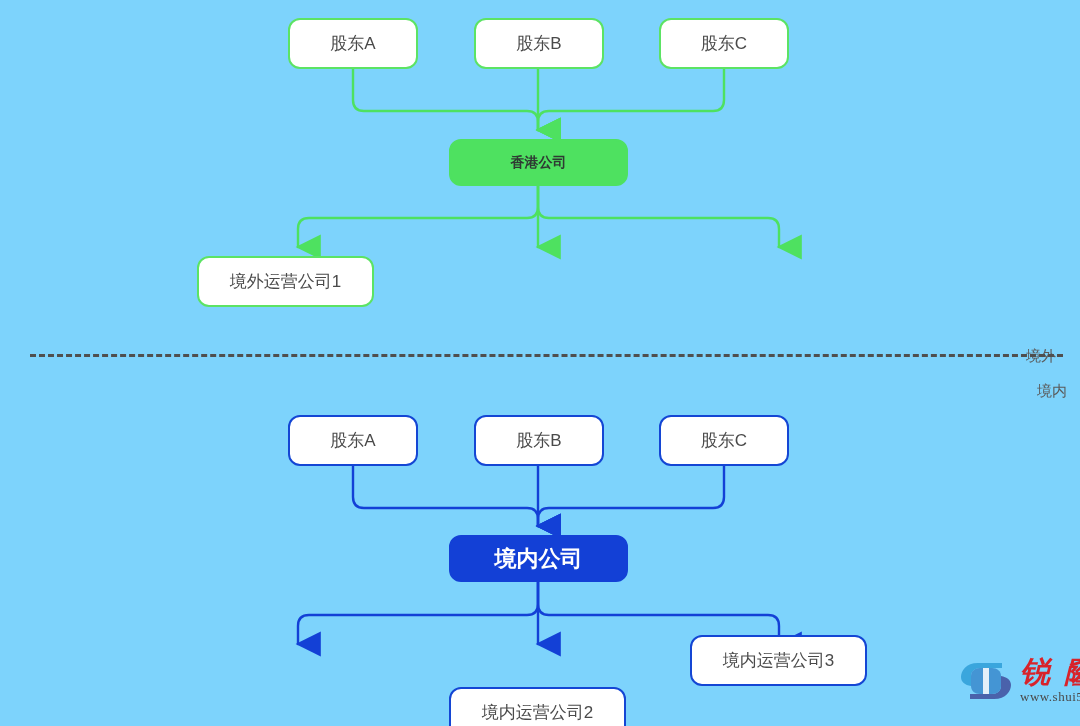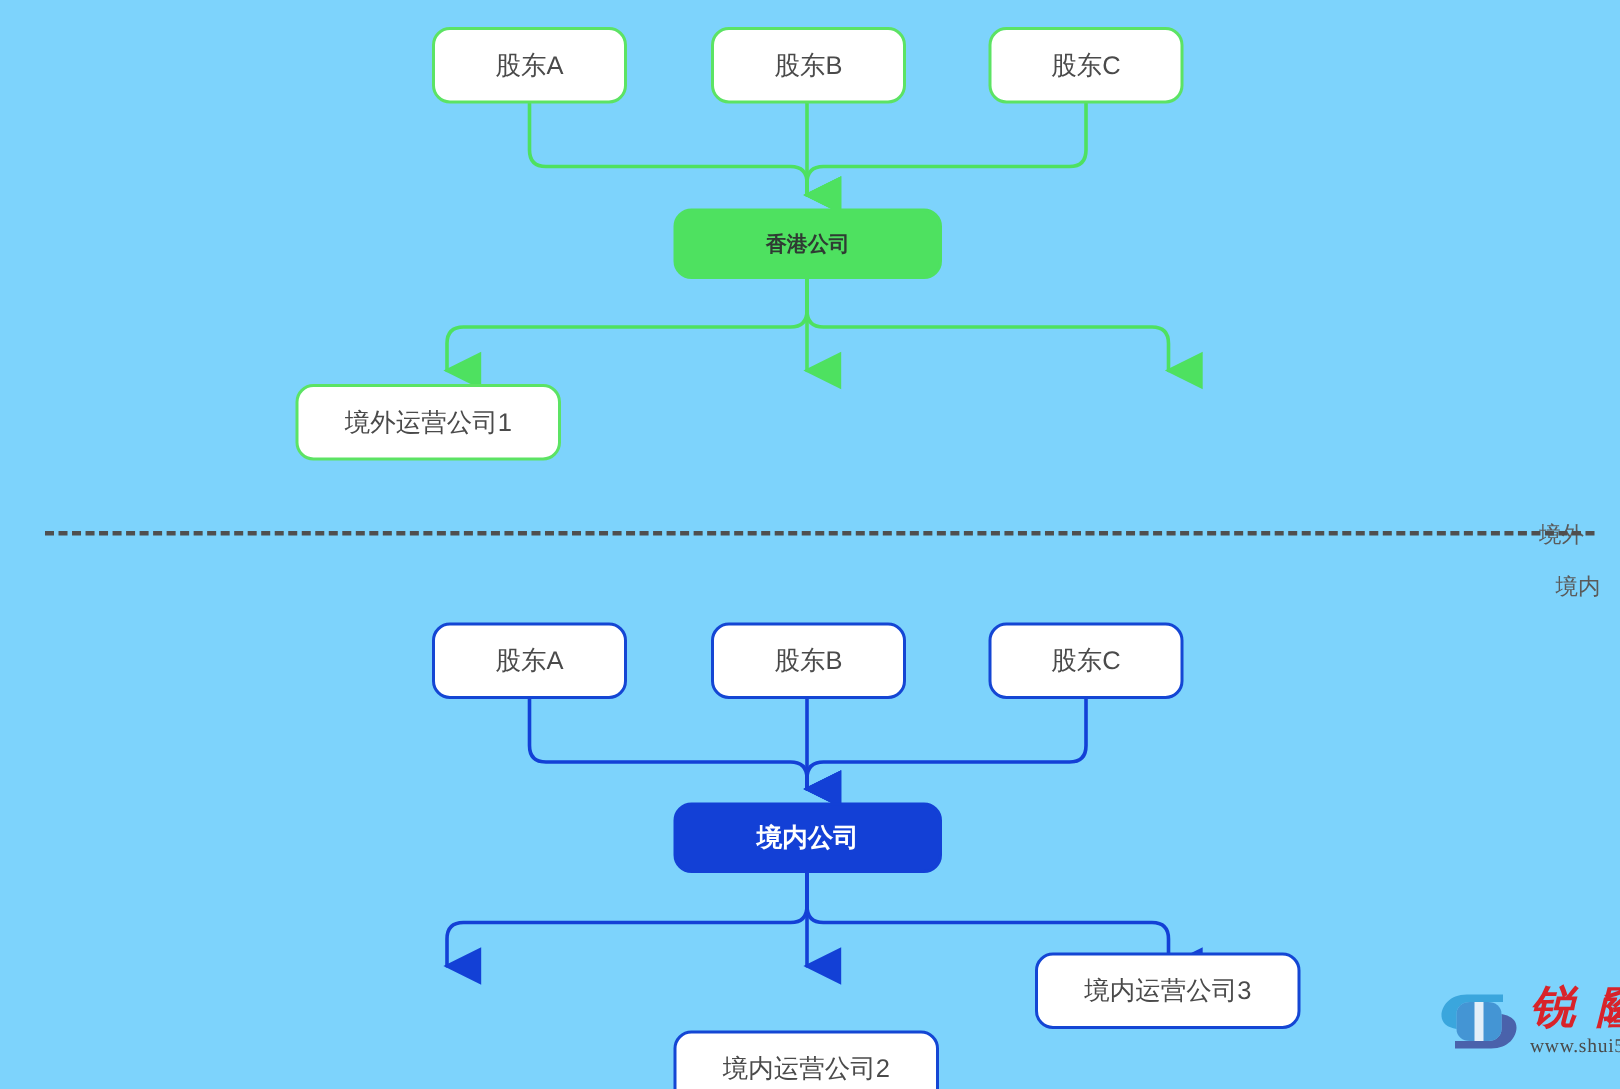--- a/index.html
+++ b/index.html
@@ -53,21 +53,21 @@
     background: #4ee160;
     border: 2px solid #4ee160;
     color: #2f3b33;
     font-size: 14px;
     font-weight: bold;
   }
   .node.fill-blue {
     background: #1340d6;
     border: 2px solid #1340d6;
     color: #ffffff;
-    font-size: 17px;
+    font-size: 22px;
     font-weight: bold;
   }
 
   .divider {
     position: absolute;
     height: 0;
     border-top: 3px dashed #4f4f4f;
   }
 
   .zone-label {

